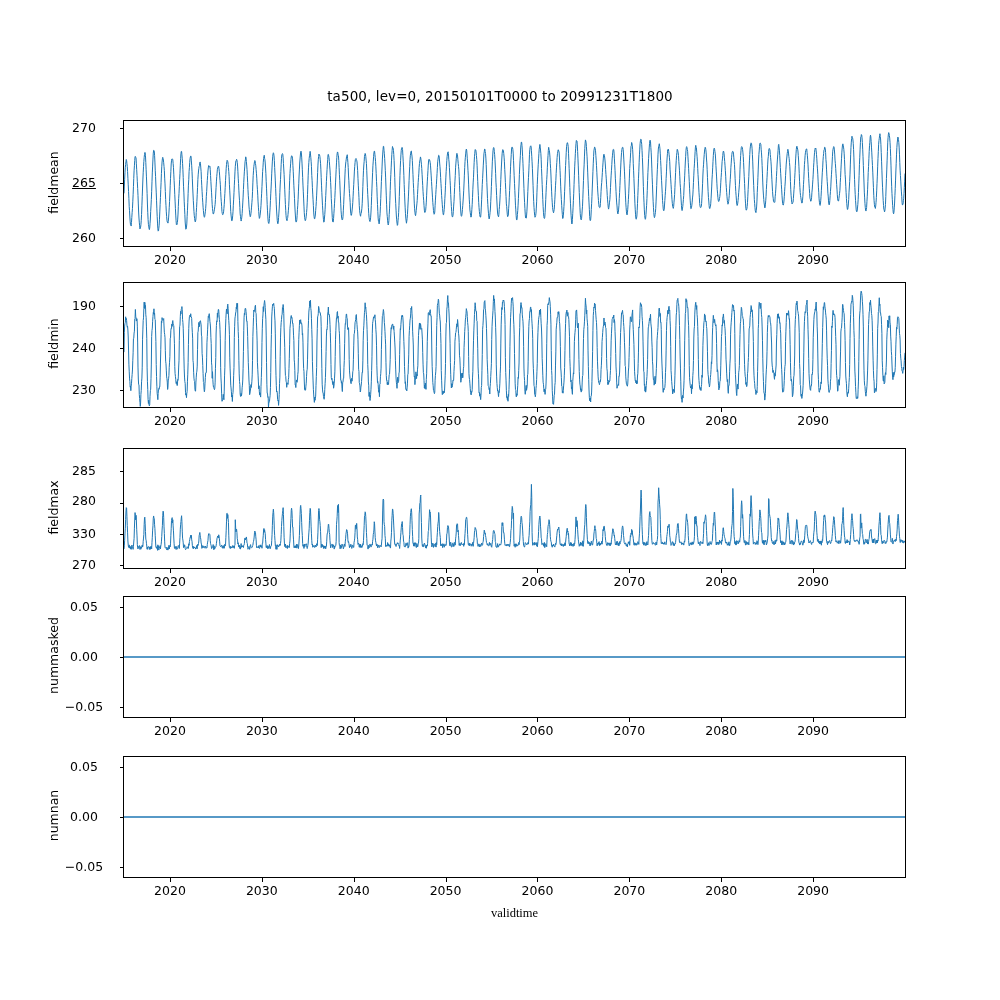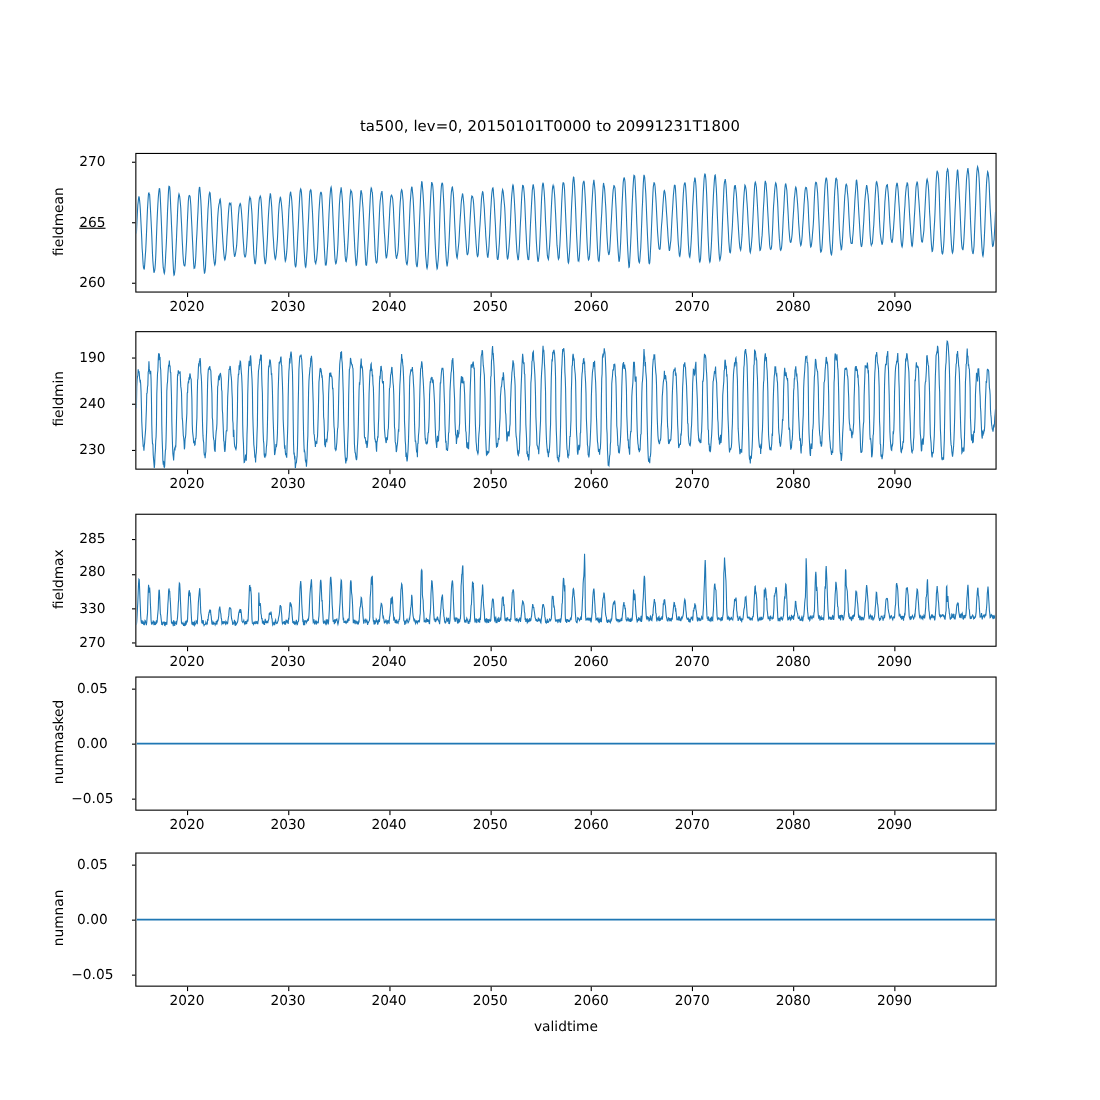--- a/index.html
+++ b/index.html
@@ -11,21 +11,20 @@
     width: 1000px;
     height: 1000px;
     font-family: "DejaVu Sans", sans-serif;
     color: #000000;
     overflow: hidden;
   }
   #figure {
     position: relative;
     width: 1000px;
     height: 852px;
-    margin-top: 19px;
   }
   .fig-title {
     position: absolute;
     left: 0;
     top: 88px;
     width: 1000px;
     text-align: center;
     font-size: 13.5px;
     color: #000000;
     letter-spacing: 0.1px;
@@ -216,14 +215,14 @@
     <div class="tick-label xtick-label" style="left: 415.588px; width: 60px; top: 883px;">2050</div>
     <div class="tick-mark" style="left: 537.471px; top: 878px; width: 1px; height: 3.5px;"></div>
     <div class="tick-label xtick-label" style="left: 507.471px; width: 60px; top: 883px;">2060</div>
     <div class="tick-mark" style="left: 629.353px; top: 878px; width: 1px; height: 3.5px;"></div>
     <div class="tick-label xtick-label" style="left: 599.353px; width: 60px; top: 883px;">2070</div>
     <div class="tick-mark" style="left: 721.235px; top: 878px; width: 1px; height: 3.5px;"></div>
     <div class="tick-label xtick-label" style="left: 691.235px; width: 60px; top: 883px;">2080</div>
     <div class="tick-mark" style="left: 813.118px; top: 878px; width: 1px; height: 3.5px;"></div>
     <div class="tick-label xtick-label" style="left: 783.118px; width: 60px; top: 883px;">2090</div>
     <div class="ylabel" style="width: 160px; left: -27px; top: 808px;">numnan</div>
-    <div class="xlabel" style="left: 123px; width: 783px; top: 906px;">validtime</div>
+    <div class="xlabel" style="left: 123px; width: 783px; top: 906px; font-family: Liberation Serif, serif;">validtime</div>
   </div>
 
 </body></html>

